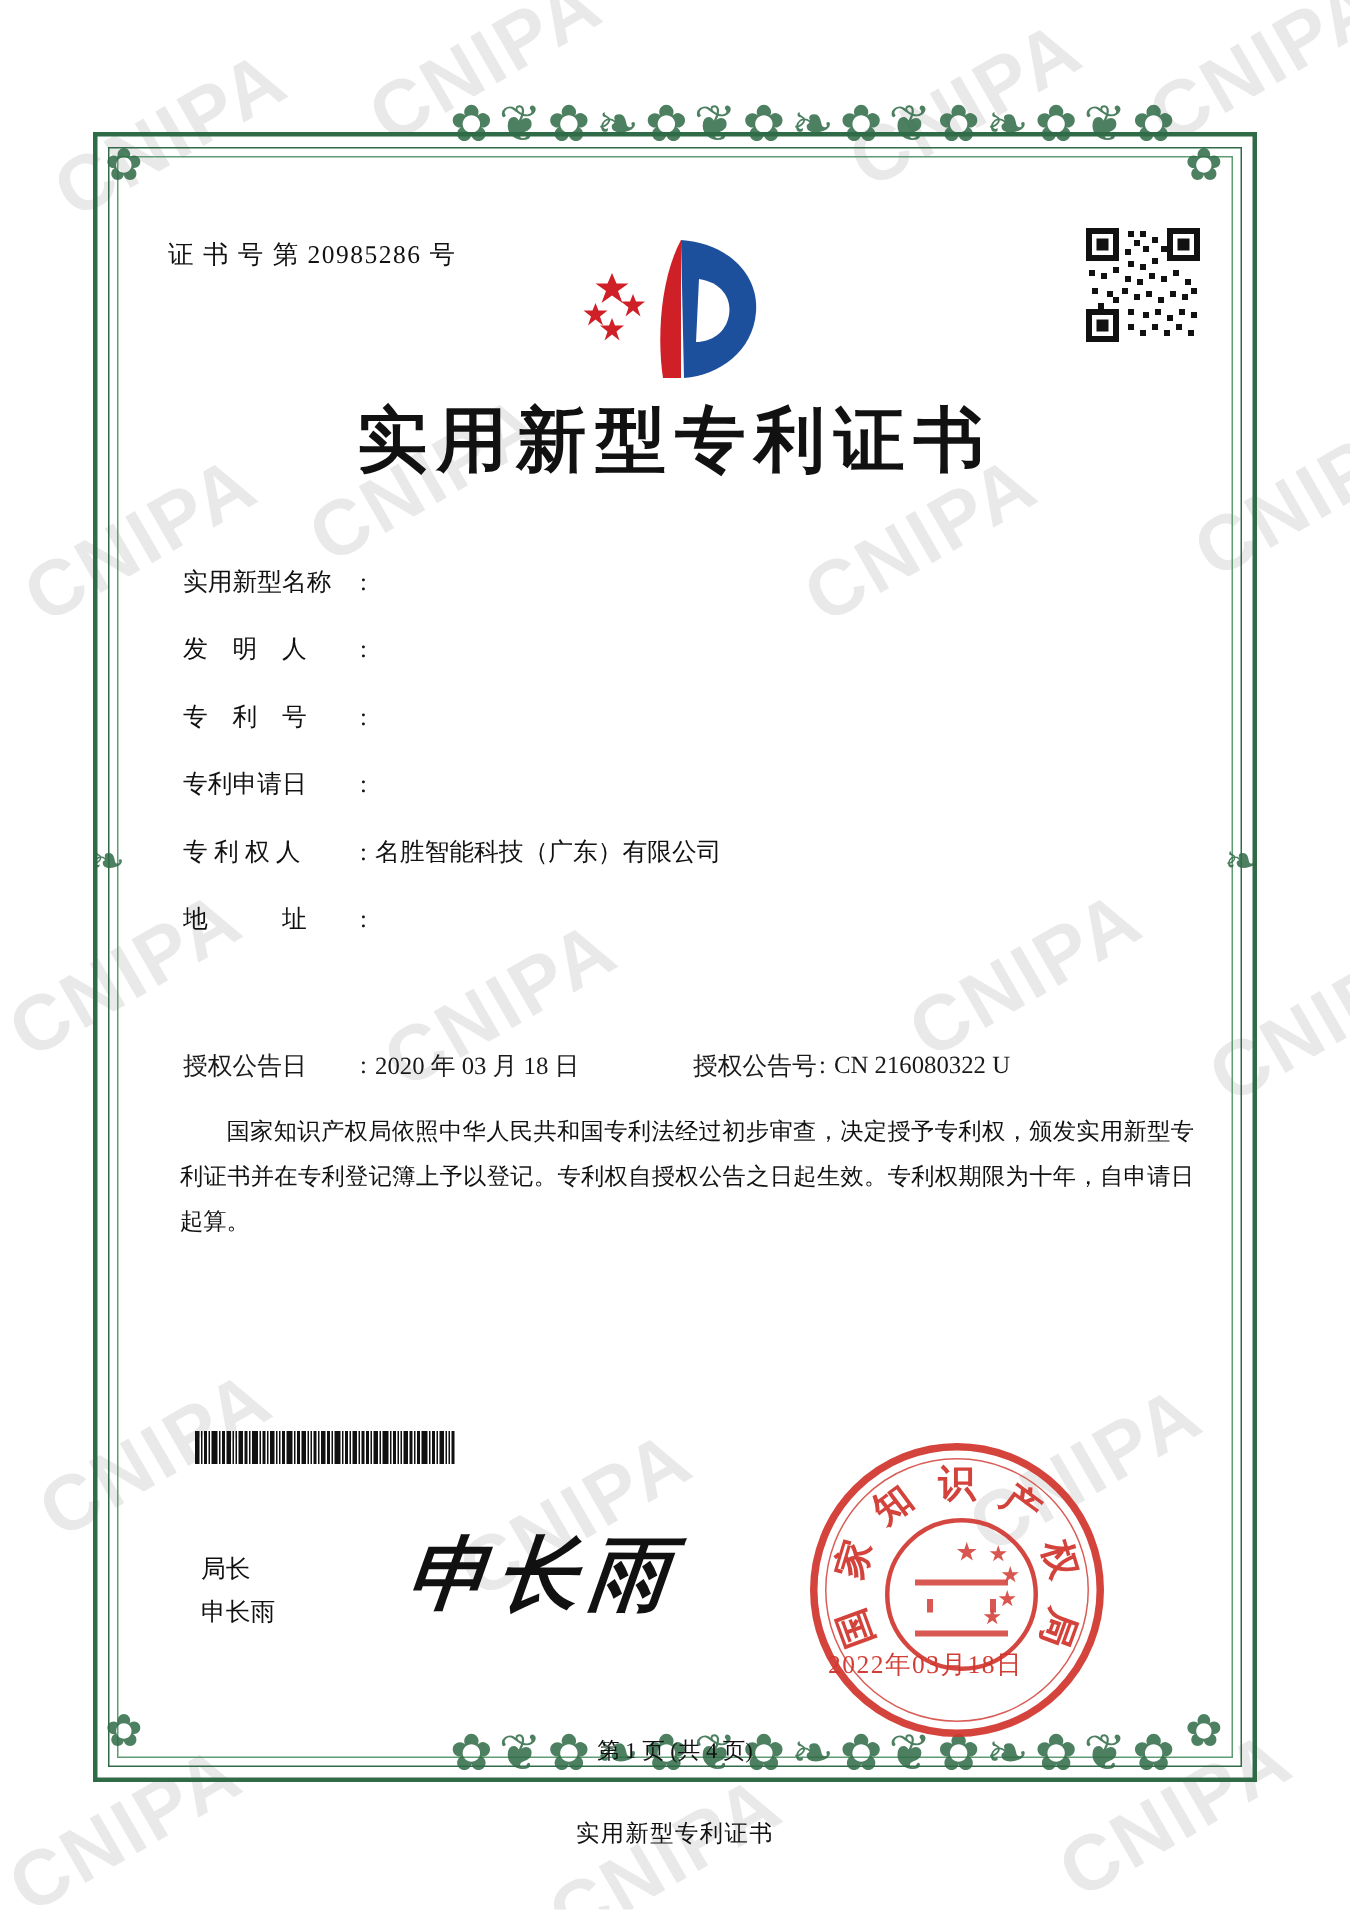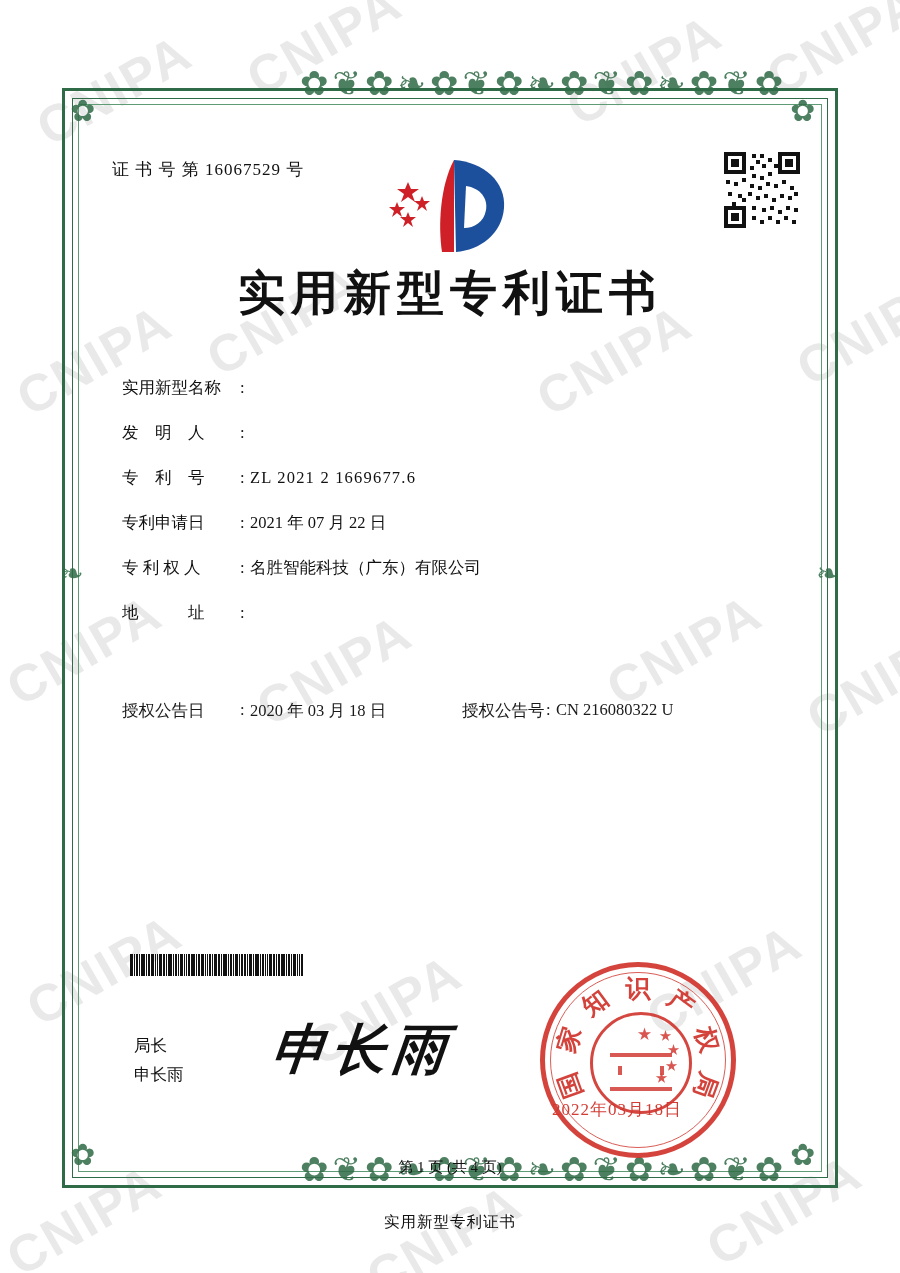--- a/index.html
+++ b/index.html
@@ -344,21 +344,21 @@
 
   <div class="flourish fl-top">✿❦✿❧✿❦✿❧✿❦✿❧✿❦✿</div>
   <div class="flourish fl-bot">✿❦✿❧✿❦✿❧✿❦✿❧✿❦✿</div>
   <div class="flourish fl-tl">✿</div>
   <div class="flourish fl-tr">✿</div>
   <div class="flourish fl-bl">✿</div>
   <div class="flourish fl-br">✿</div>
   <div class="flourish fl-lm">❧</div>
   <div class="flourish fl-rm">❧</div>
 
-  <div class="cert-no">证 书 号 第 16067529 号</div>
+  <div class="cert-no">证 书 号 第 20985286 号</div>
 
   <div class="logo">
     <svg viewBox="0 0 140 110" width="140" height="110" aria-hidden="true">
 
       <path d="M74 8 C104 10 126 30 124 56 C122 82 100 98 76 100 L74 8 Z" fill="#1c4f9c"></path>
       <path d="M74 8 L74 100 L62 100 C58 74 60 34 74 8 Z" fill="#cf2027"></path>
       <path d="M86 34 C100 36 108 46 106 58 C104 70 94 76 84 76 L86 34 Z" fill="#ffffff"></path>
 
       <g fill="#cf2027">
         <polygon points="28,30 31,37 39,37 32,42 35,50 28,45 21,50 24,42 17,37 25,37"></polygon>
@@ -435,26 +435,24 @@
         <span class="field-label">实用新型名称</span>
         <span class="field-colon">:</span>
       </div>
       <div class="field-row">
         <span class="field-label">发　明　人</span>
         <span class="field-colon">:</span>
       </div>
       <div class="field-row">
         <span class="field-label">专　利　号</span>
         <span class="field-colon">:</span>
-        <span class="field-value mono-spaced">ZL 2021 2 1669677.6</span>
       </div>
       <div class="field-row">
         <span class="field-label">专利申请日</span>
         <span class="field-colon">:</span>
-        <span class="field-value">2021 年 07 月 22 日</span>
       </div>
       <div class="field-row">
         <span class="field-label">专 利 权 人</span>
         <span class="field-colon">:</span>
         <span class="field-value">名胜智能科技（广东）有限公司</span>
       </div>
       <div class="field-row">
         <span class="field-label">地　　　址</span>
         <span class="field-colon">:</span>
       </div>
@@ -467,20 +465,21 @@
       <span>2020 年 03 月 18 日</span>
     </div>
     <div class="pub-right">
       <span style="flex:0 0 84px;">授权公告号</span>
       <span style="flex:0 0 10px;">:</span>
       <span>CN 216080322 U</span>
     </div>
   </div>
 
   <div class="body-text">
+    <p>国家知识产权局依照中华人民共和国专利法经过初步审查，决定授予专利权，颁发实用新型专利证书并在专利登记簿上予以登记。专利权自授权公告之日起生效。专利权期限为十年，自申请日起算。</p>
   </div>
 
   <div class="barcode" id="barcode"><span style="width: 3px;"></span><span style="width: 1px;"></span><span style="width: 2px;"></span><span style="width: 1px;"></span><span style="width: 4px;"></span><span style="width: 1px;"></span><span style="width: 2px;"></span><span style="width: 3px;"></span><span style="width: 1px;"></span><span style="width: 1px;"></span><span style="width: 3px;"></span><span style="width: 2px;"></span><span style="width: 1px;"></span><span style="width: 4px;"></span><span style="width: 1px;"></span><span style="width: 2px;"></span><span style="width: 1px;"></span><span style="width: 3px;"></span><span style="width: 1px;"></span><span style="width: 1px;"></span><span style="width: 2px;"></span><span style="width: 4px;"></span><span style="width: 1px;"></span><span style="width: 2px;"></span><span style="width: 3px;"></span><span style="width: 1px;"></span><span style="width: 1px;"></span><span style="width: 2px;"></span><span style="width: 1px;"></span><span style="width: 3px;"></span><span style="width: 2px;"></span><span style="width: 1px;"></span><span style="width: 4px;"></span><span style="width: 1px;"></span><span style="width: 2px;"></span><span style="width: 1px;"></span><span style="width: 3px;"></span><span style="width: 1px;"></span><span style="width: 2px;"></span><span style="width: 2px;"></span><span style="width: 1px;"></span><span style="width: 3px;"></span><span style="width: 1px;"></span><span style="width: 4px;"></span><span style="width: 1px;"></span><span style="width: 2px;"></span><span style="width: 1px;"></span><span style="width: 1px;"></span><span style="width: 3px;"></span><span style="width: 2px;"></span><span style="width: 1px;"></span><span style="width: 2px;"></span><span style="width: 4px;"></span><span style="width: 1px;"></span><span style="width: 2px;"></span><span style="width: 1px;"></span><span style="width: 3px;"></span><span style="width: 1px;"></span><span style="width: 1px;"></span><span style="width: 2px;"></span></div>
 
   <div class="sig-label">
     <div>局长</div>
     <div>申长雨</div>
   </div>
   <div class="sig-script">申长雨</div>
 

